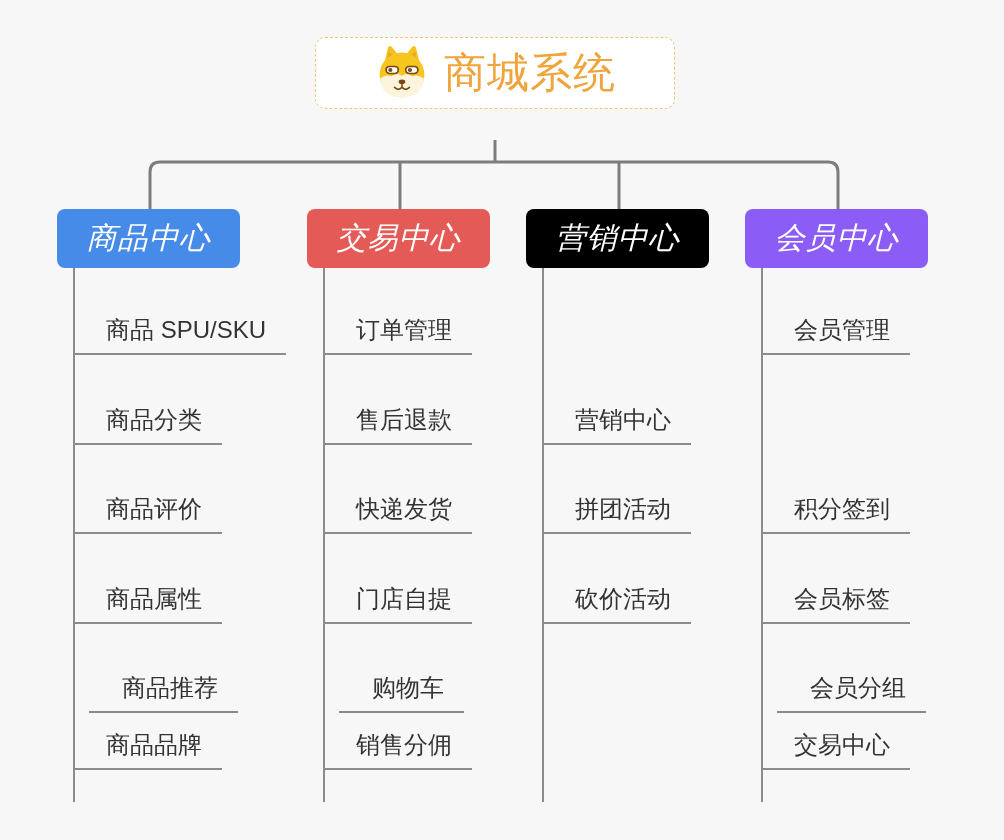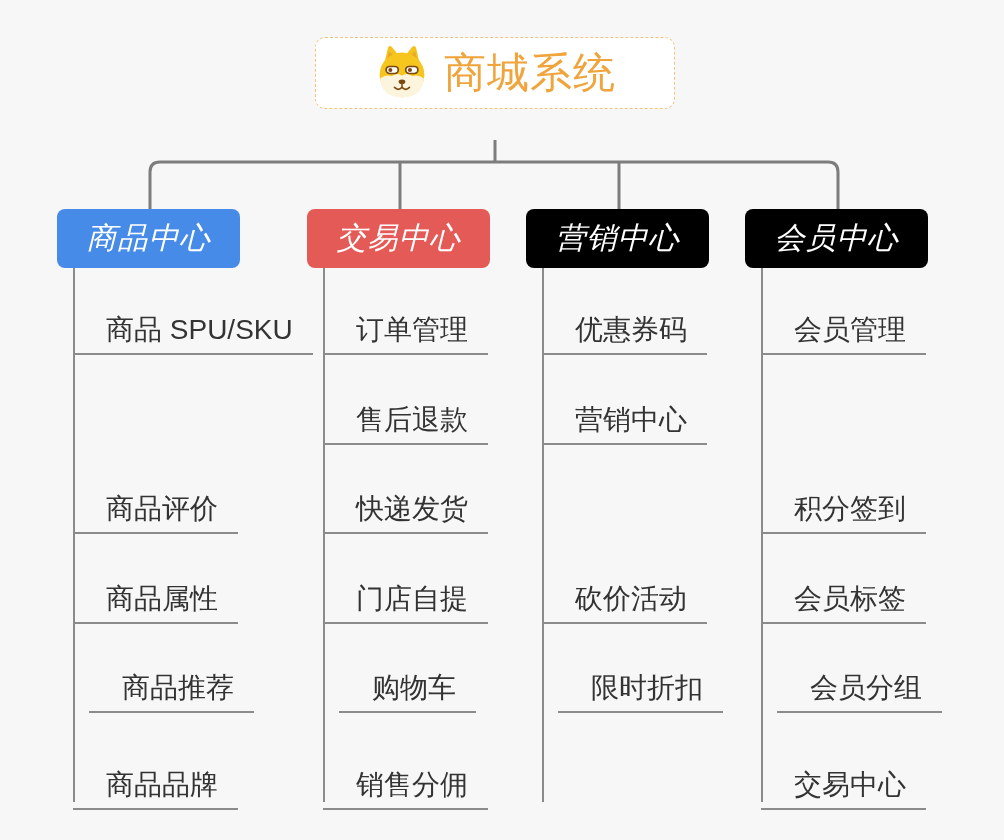--- a/index.html
+++ b/index.html
@@ -96,32 +96,32 @@
     background: #8b8b8b;
   }
 
   .leaf {
     position: absolute;
     left: 16px;
     height: 40px;
     box-sizing: border-box;
     padding: 0 20px 8px 33px;
     border-bottom: 2px solid #8b8b8b;
-    font-size: 28px;
+    font-size: 24px;
     line-height: 30px;
     color: #333333;
     white-space: nowrap;
     cursor: pointer;
   }
   .leaf-0 { top: 106px; }
   .leaf-1 { top: 196px; }
   .leaf-2 { top: 285px; }
   .leaf-3 { top: 375px; text-align: center; }
   .leaf-4 { top: 464px; margin-left: 16px; }
-  .leaf-5 { top: 521px; margin-top: 40px; }
+  .leaf-5 { top: 521px; }
 </style>
 </head>
 <body>
 
 <div id="canvas">
 
   <svg class="tree-svg" viewBox="0 0 1004 215" xmlns="http://www.w3.org/2000/svg">
     <g fill="none" stroke="#7d7d7d" stroke-width="3">
       <path d="M495 140 L495 162"></path>
       <path d="M150 210 L150 172 Q150 162 160 162 L828 162 Q838 162 838 172 L838 210"></path>
@@ -154,48 +154,48 @@
       <path d="M22 45.5 Q26 49.5 30 45.5 Q34 49.5 38 45.5" fill="none" stroke="#7a4a12" stroke-width="1.8" stroke-linecap="round"></path>
       <path d="M30 41.5 L30 45.5" stroke="#7a4a12" stroke-width="1.6" stroke-linecap="round"></path>
     </svg>
     <span class="root-title">商城系统</span>
   </div>
 
   <div class="branch branch-1">
     <div class="branch-box" style="background-color: rgb(71, 139, 232);">商品中心</div>
     <div class="branch-vline"></div>
     <div class="leaf leaf-0">商品 SPU/SKU</div>
+    <div class="leaf leaf-1">商品分类</div>
     <div class="leaf leaf-2">商品评价</div>
     <div class="leaf leaf-3">商品属性</div>
     <div class="leaf leaf-4">商品推荐</div>
     <div class="leaf leaf-5">商品品牌</div>
   </div>
 
   <div class="branch branch-2">
     <div class="branch-box" style="background-color: rgb(228, 90, 86);">交易中心</div>
     <div class="branch-vline"></div>
     <div class="leaf leaf-0">订单管理</div>
     <div class="leaf leaf-1">售后退款</div>
     <div class="leaf leaf-2">快递发货</div>
     <div class="leaf leaf-3">门店自提</div>
     <div class="leaf leaf-4">购物车</div>
     <div class="leaf leaf-5">销售分佣</div>
   </div>
 
   <div class="branch branch-3">
     <div class="branch-box" style="background-color: #000000;">营销中心</div>
     <div class="branch-vline"></div>
-    <div class="leaf leaf-0">优惠券码</div>
     <div class="leaf leaf-1">营销中心</div>
+    <div class="leaf leaf-2">拼团活动</div>
     <div class="leaf leaf-3">砍价活动</div>
-    <div class="leaf leaf-4">限时折扣</div>
   </div>
 
   <div class="branch branch-4">
-    <div class="branch-box" style="background-color: #000000;">会员中心</div>
+    <div class="branch-box" style="background-color: #8b5cf6;">会员中心</div>
     <div class="branch-vline"></div>
     <div class="leaf leaf-0">会员管理</div>
     <div class="leaf leaf-3">会员标签</div>
     <div class="leaf leaf-2">积分签到</div>
     <div class="leaf leaf-4">会员分组</div>
     <div class="leaf leaf-5">交易中心</div>
   </div>
 
 </div>
 

